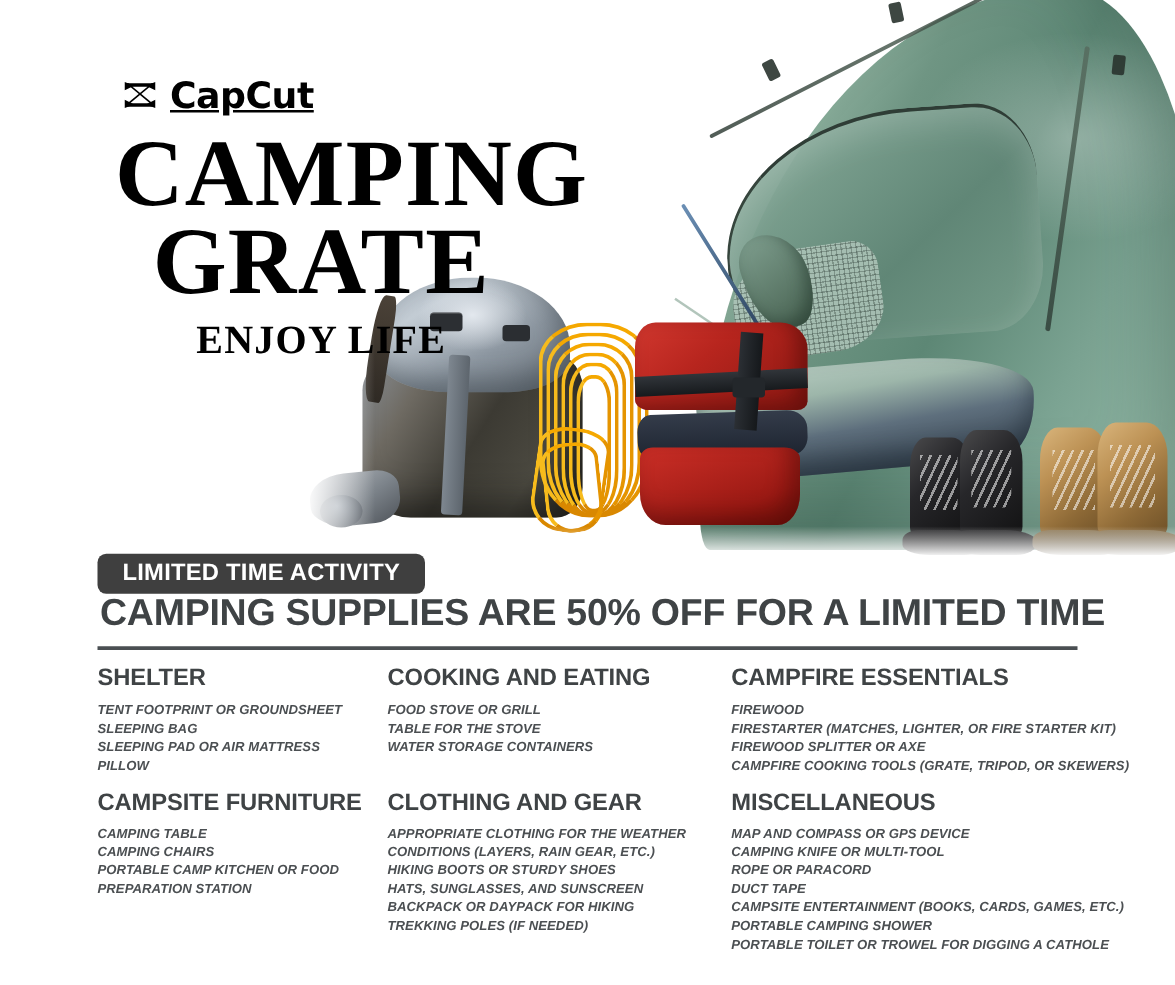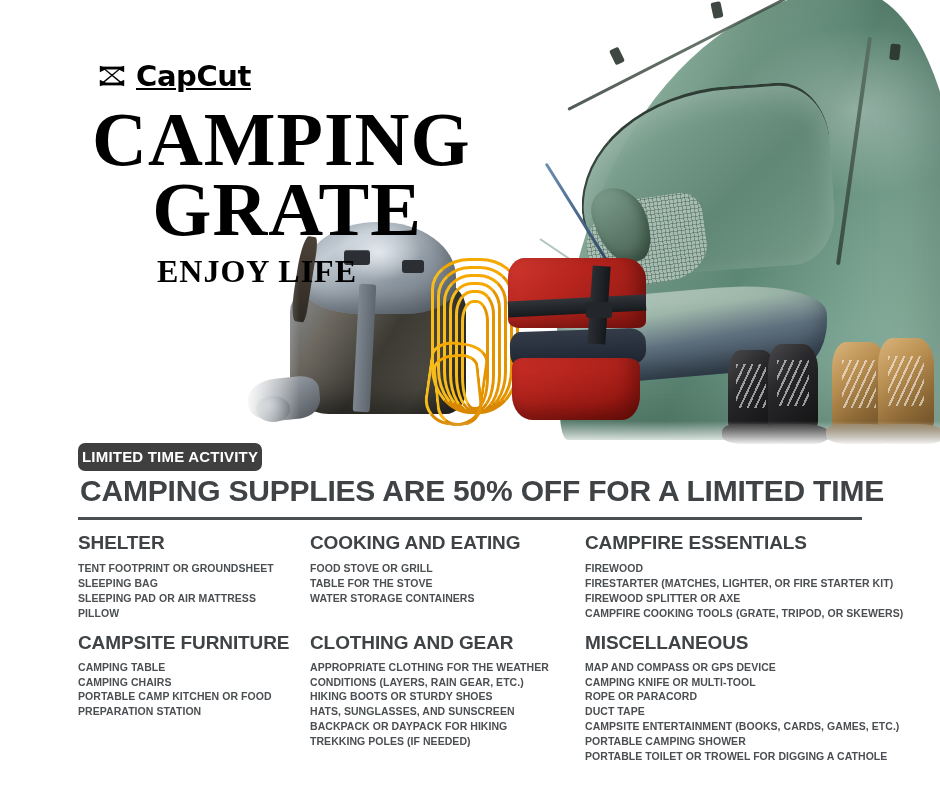--- a/index.html
+++ b/index.html
@@ -330,43 +330,43 @@
 
   .title {
     position: absolute;
     left: 92px; top: 105px;
     font-family: "Liberation Serif", "DejaVu Serif", serif;
     font-weight: 700;
     font-size: 76px;
     line-height: 0.92;
     letter-spacing: 1px;
     color: #000;
-    text-align: right;
+    text-align: center;
     width: 330px;
   }
   .subtitle {
     position: absolute;
     left: 92px; top: 253px;
     width: 330px;
     text-align: center;
     font-family: "Liberation Serif", "DejaVu Serif", serif;
     font-weight: 700;
     font-size: 32px;
     letter-spacing: 1px;
     color: #000;
   }
 
   .badge {
     position: absolute;
     left: 78px; top: 443px;
     background: #3f3f3f;
     color: #ffffff;
     border-radius: 7px;
-    padding: 6px 4px 7px;
-    font-size: 15px;
+    padding: 6px 20px 7px;
+    font-size: 19px;
     font-weight: 700;
     letter-spacing: 0.2px;
     line-height: 1;
   }
 
   .headline {
     position: absolute;
     left: 80px; top: 474px;
     font-size: 30px;
     font-weight: 700;
@@ -396,21 +396,21 @@
   .cat-title {
     font-size: 19px;
     font-weight: 700;
     color: #3f4345;
     letter-spacing: -0.1px;
     margin: 0 0 9px 0;
     line-height: 1;
   }
   .cat-list {
     list-style: none;
-    margin: 0; padding: 0;
+    margin: 0; padding: 0; font-style: italic;
   }
   .cat-list li {
     font-size: 10.5px;
     font-weight: 700;
     color: #4b4f52;
     line-height: 1.42;
     letter-spacing: 0.05px;
     white-space: nowrap;
   }
   .row2 .cat-title { margin-bottom: 8px; }

